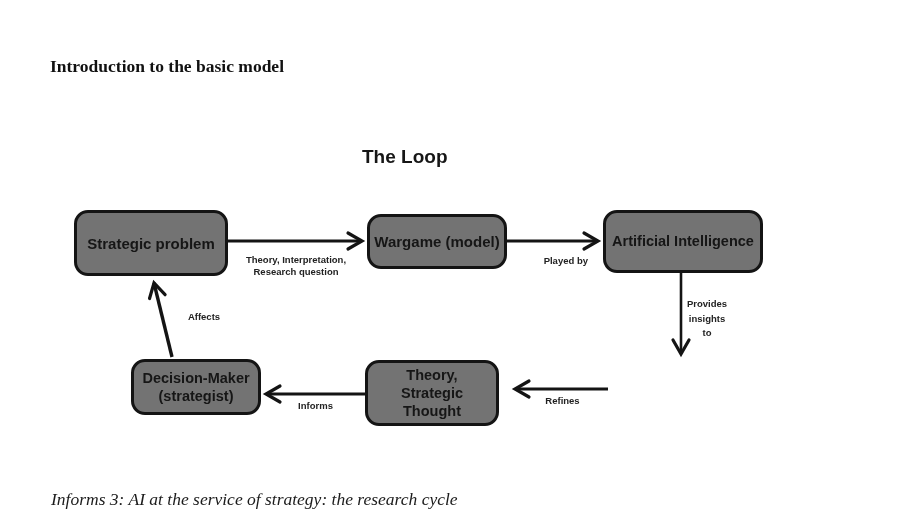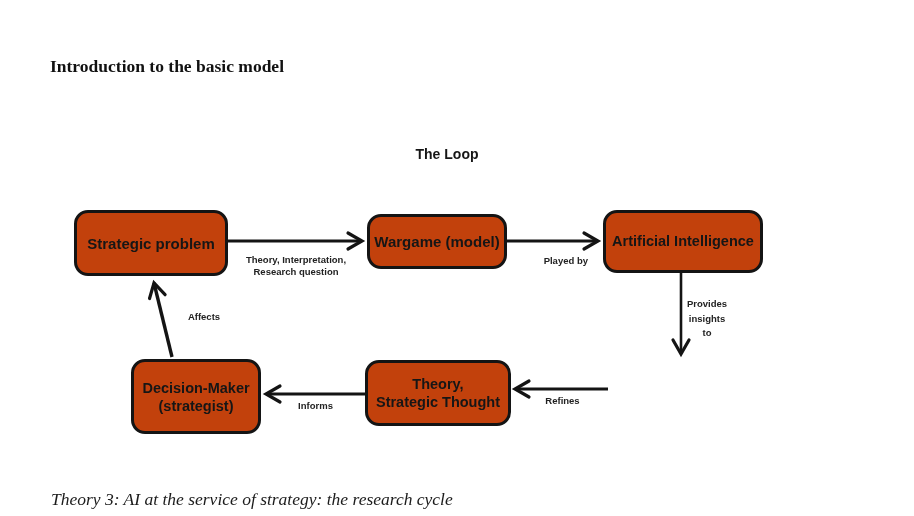--- a/index.html
+++ b/index.html
@@ -22,48 +22,47 @@
     font-weight: bold;
     font-size: 17.5px;
     color: #111111;
     white-space: nowrap;
   }
   .diagram-title {
     position: absolute;
     left: 362px;
     top: 110px;
     width: 170px;
-    text-align: center;
     font-weight: bold;
-    font-size: 14px;
+    font-size: 19px;
     color: #161616;
   }
   .node {
     position: absolute;
     border: 3px solid #141414;
     border-radius: 14px;
-    background: #c2410c;
+    background: #737373;
     display: flex;
     flex-direction: column;
     align-items: center;
     justify-content: center;
     text-align: center;
     font-weight: bold;
     font-size: 15px;
     line-height: 17px;
     color: #161616;
     padding: 2px;
   }
   .node.two-line { font-size: 14.5px; line-height: 18px; }
   #node-strategic-problem   { left: 74px;  top: 174px; width: 154px; height: 66px; }
   #node-wargame             { left: 367px; top: 178px; width: 140px; height: 55px; }
   #node-ai                  { left: 603px; top: 174px; width: 160px; height: 63px; font-size: 14.5px; }
   #node-analyst             { left: 608px; top: 323px; width: 156px; height: 62px; }
-  #node-theory              { left: 365px; top: 324px; width: 146px; height: 66px; }
-  #node-decision-maker      { left: 131px; top: 323px; width: 130px; height: 75px; }
+  #node-theory              { left: 365px; top: 324px; width: 134px; height: 66px; }
+  #node-decision-maker      { left: 131px; top: 323px; width: 130px; height: 56px; }
   .arrows-layer {
     position: absolute;
     left: 0; top: 0;
     width: 914px; height: 516px;
     pointer-events: none;
   }
   .edge-label {
     position: absolute;
     font-weight: bold;
     font-size: 9.5px;
@@ -146,15 +145,15 @@
     <div>insights</div>
     <div>to</div>
   </div>
 
   <div class="edge-label" id="label-refines">Refines</div>
 
   <div class="edge-label" id="label-informs">Informs</div>
 
   <div class="edge-label" id="label-affects">Affects</div>
 
-  <div class="figure-caption">Theory 3: AI at the service of strategy: the research cycle</div>
+  <div class="figure-caption">Informs 3: AI at the service of strategy: the research cycle</div>
 
 </div>
 
 </body></html>

